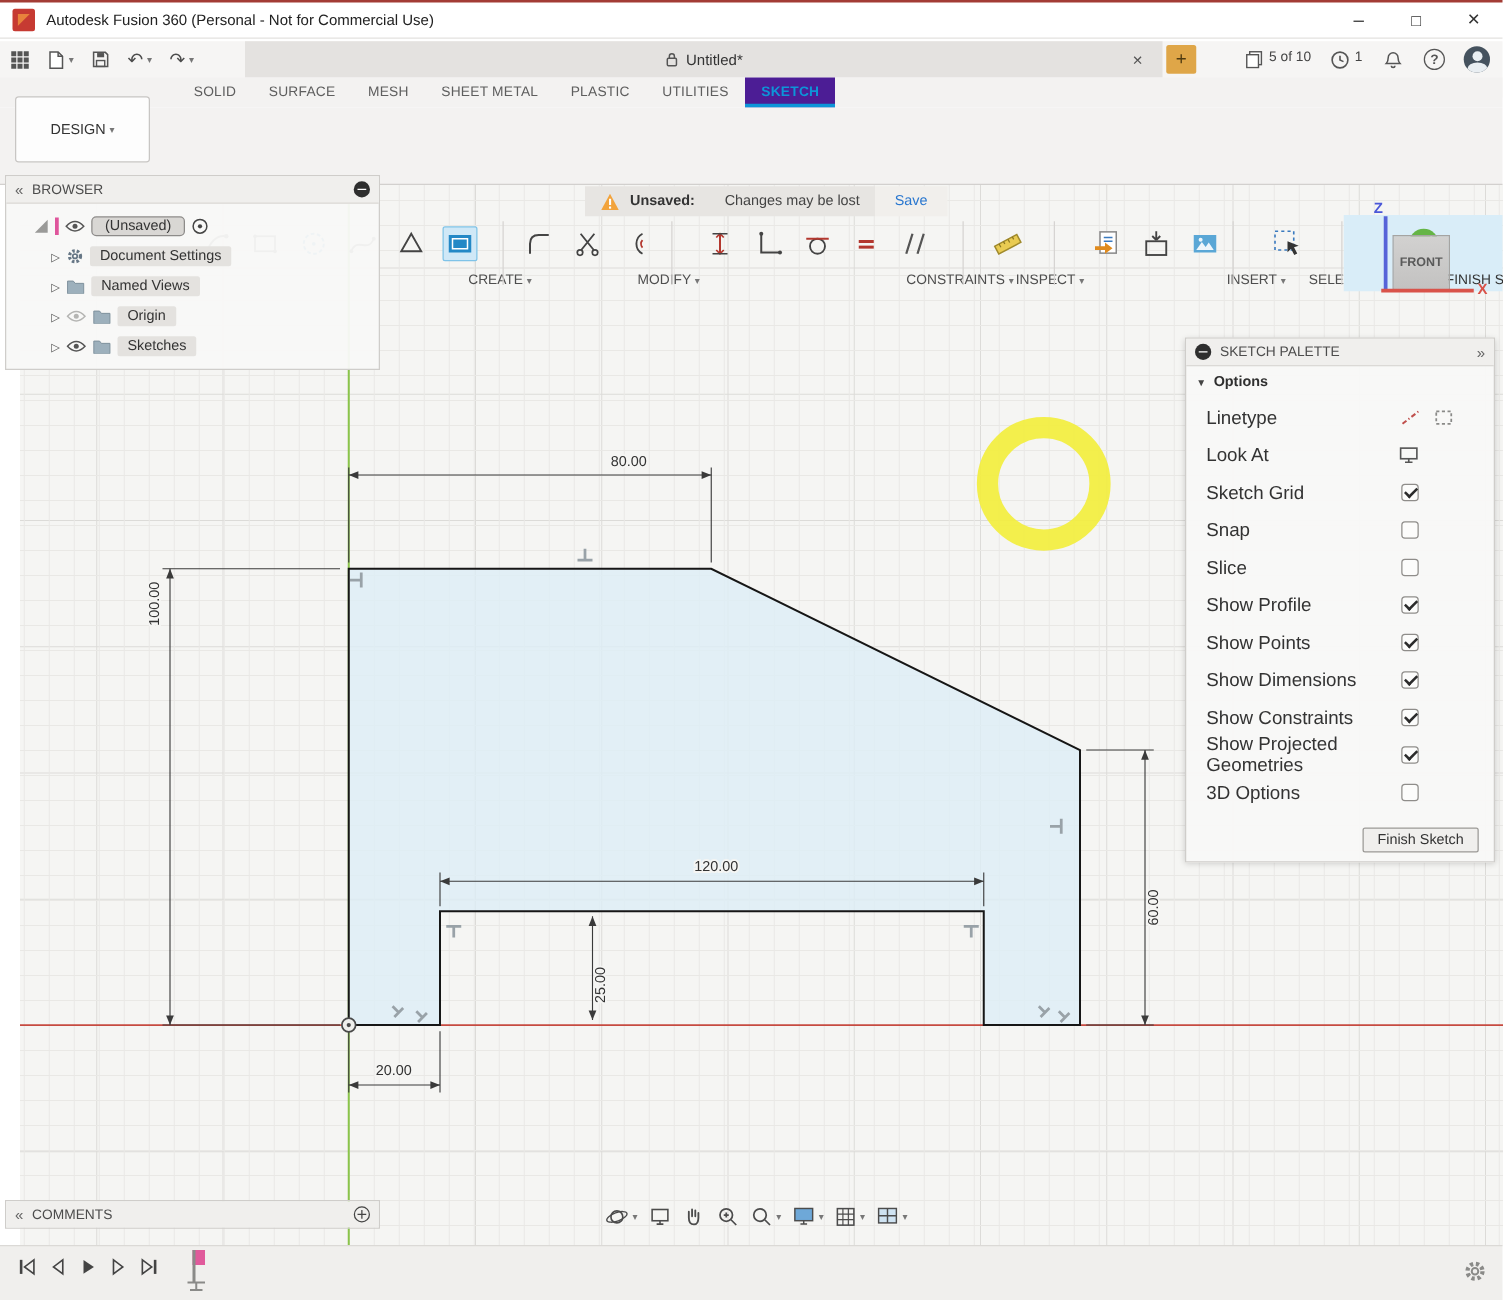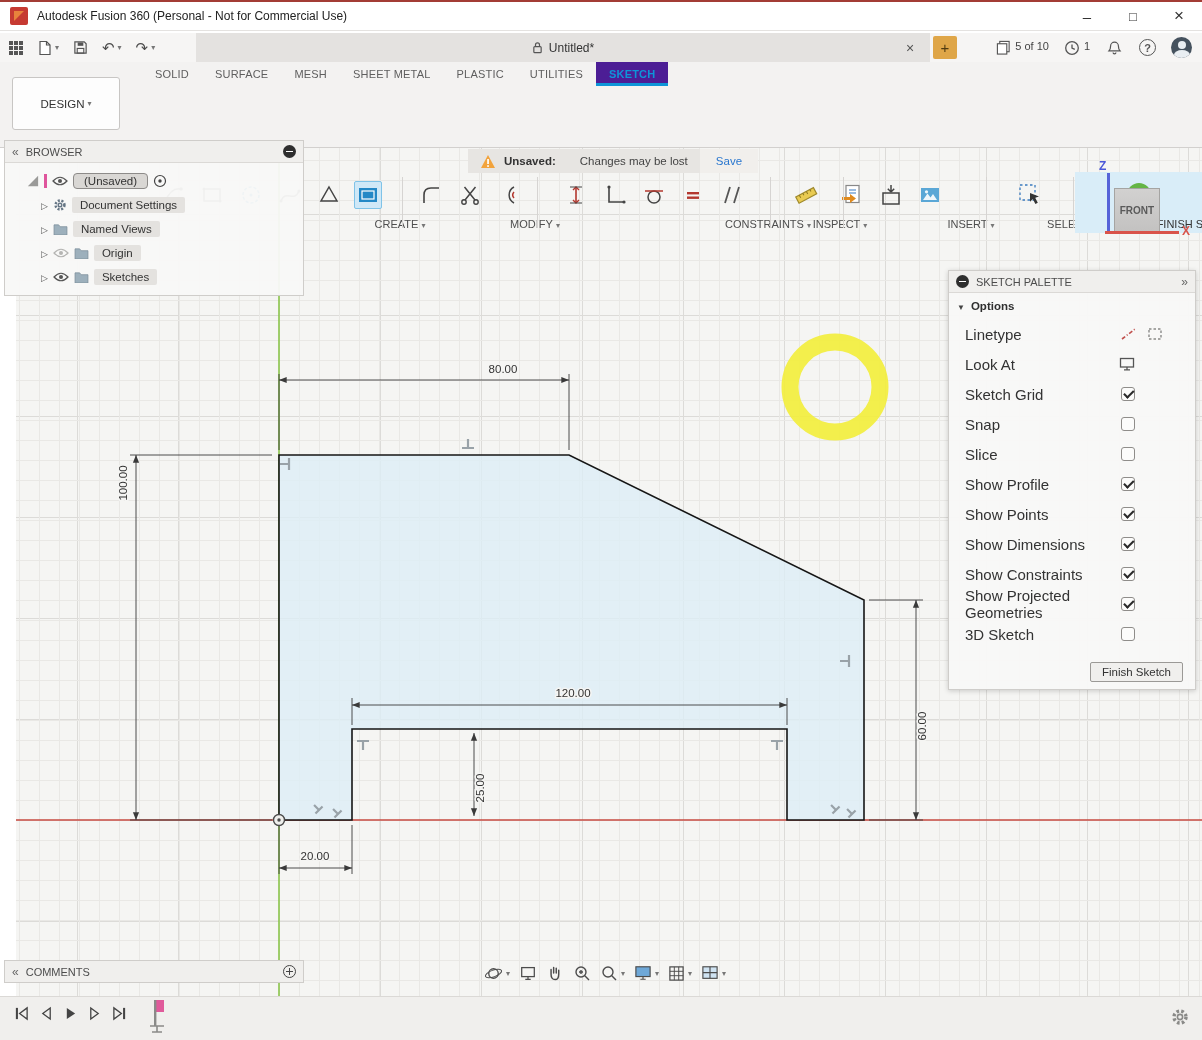--- a/index.html
+++ b/index.html
@@ -405,21 +405,21 @@
             <g transform="rotate(-28 13 12)">
               <rect x="3" y="9" width="20" height="7" fill="#e9cb52" stroke="#a08a2c" stroke-width="1.2"></rect>
               <path d="M7 9 v3 M11 9 v2.2 M15 9 v3 M19 9 v2.2" stroke="#8c7722" stroke-width="1"></path>
             </g>
           </svg>
         </span>
     </div>
     <span class="group-label caret">INSPECT</span>
   </div>
 
-  <div class="tool-group" style="left:811px;width:160px">
+  <div class="tool-group" style="left:845px;width:160px">
     <div class="icons-row">
       <span class="tool-icon">
           <svg width="24" height="24" viewBox="0 0 24 24">
             <rect x="6" y="2.5" width="13" height="17" fill="#fff" stroke="#888" stroke-width="1.2"></rect>
             <path d="M9 7 h7 M9 10 h7" stroke="#3a7abf" stroke-width="1.2"></path>
             <path d="M2 14 h8 v-3 l6 4.5 -6 4.5 v-3 H2 Z" fill="#e08b1e"></path>
           </svg>
         </span>
       <span class="tool-icon">
           <svg width="24" height="24" viewBox="0 0 24 24">
@@ -612,21 +612,21 @@
   </div>
   <div class="sp-row">
     <span class="sp-label">Show Constraints</span>
     <span class="checkbox on"></span>
   </div>
   <div class="sp-row">
     <span class="sp-label">Show Projected Geometries</span>
     <span class="checkbox on"></span>
   </div>
   <div class="sp-row">
-    <span class="sp-label">3D Sketch</span>
+    <span class="sp-label">3D Options</span>
     <span class="checkbox"></span>
   </div>
 
   <button class="finish-btn">Finish Sketch</button>
 </div>
 
 <div class="comments panel">
   <div class="panel-header">
     <span class="dock-arrows"></span>
     <span>COMMENTS</span>

